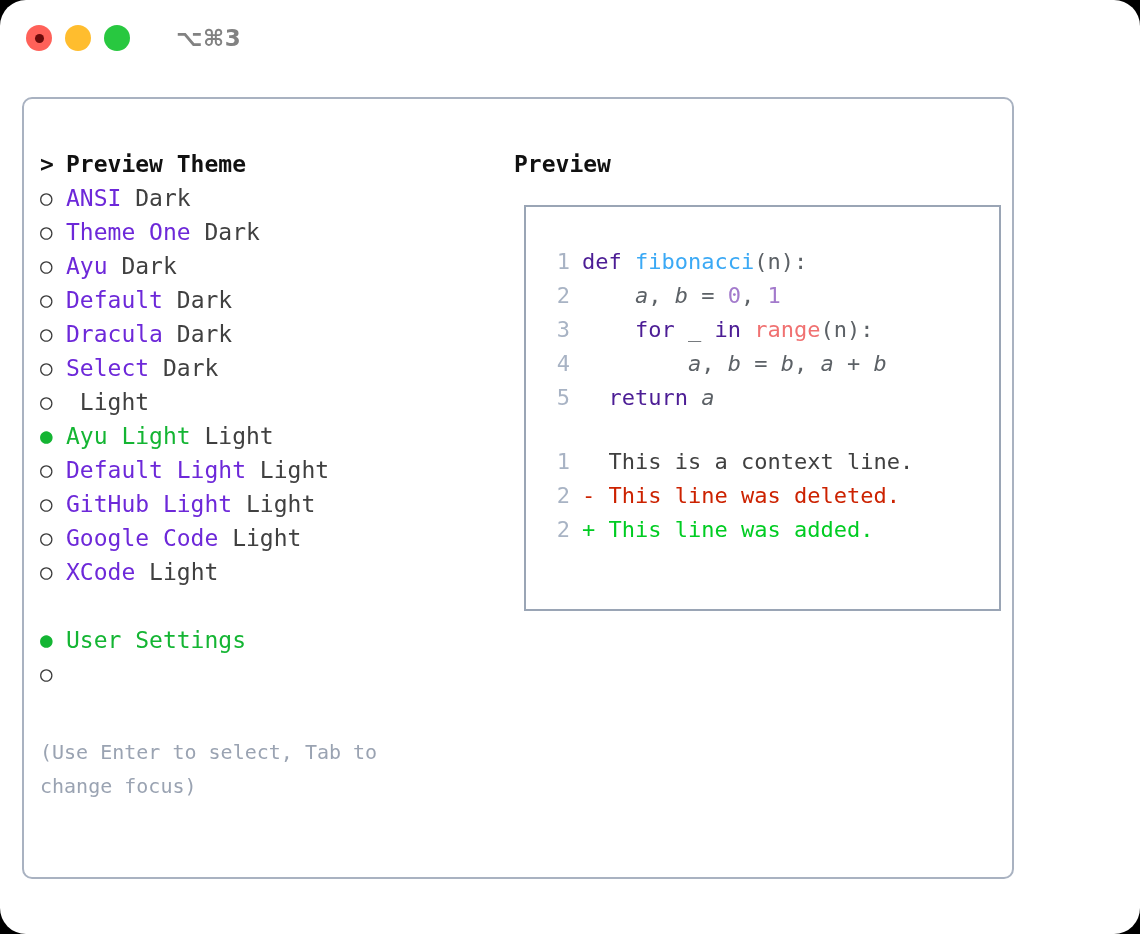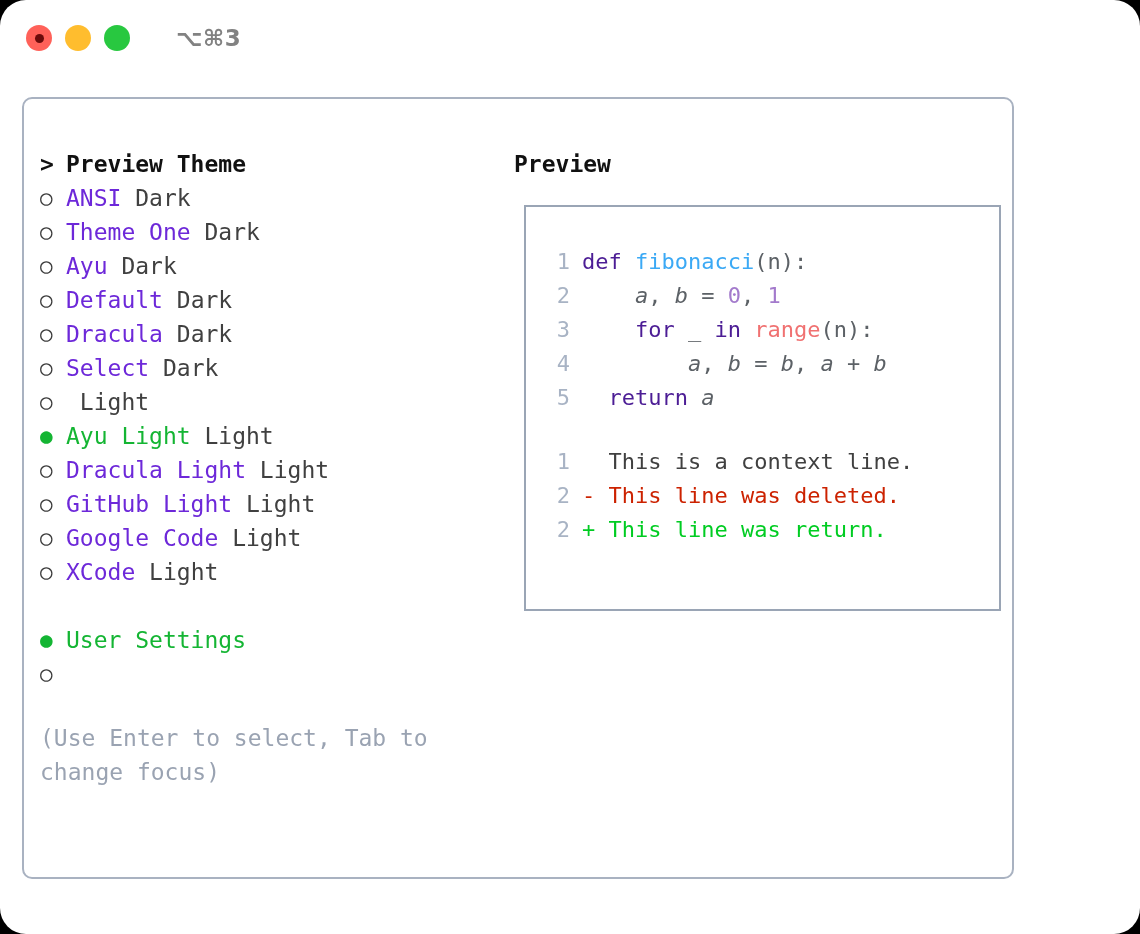--- a/index.html
+++ b/index.html
@@ -104,23 +104,23 @@
     line-height: 34px;
   }
   .opt-row.selected .bullet { color: #14b533; }
   .opt-label { color: #6d28d9; }
   .opt-row.selected .opt-label { color: #14b533; }
   .opt-tag { color: #404040; }
 
   .spacer-row { height: 34px; }
 
   .hint {
-    margin-top: 30px;
-    font-family: "DejaVu Sans Mono", monospace;
-    font-size: 23px;
+    margin-top: 44px;
+    font-family: "DejaVu Sans Mono", monospace;
+    font-size: 20px;
     line-height: 34px;
     color: #9aa3b2;
     width: 420px;
   }
 
   
   .preview-title {
     font-family: "DejaVu Sans Mono", monospace;
     font-size: 23px;
     font-weight: 700;
@@ -194,21 +194,21 @@
 
         <div id="theme-list">
             <div class="opt-row"><span class="bullet">○</span><span class="opt-label">ANSI</span><span class="opt-tag"> Dark</span></div>
             <div class="opt-row"><span class="bullet">○</span><span class="opt-label">Theme One</span><span class="opt-tag"> Dark</span></div>
             <div class="opt-row"><span class="bullet">○</span><span class="opt-label">Ayu</span><span class="opt-tag"> Dark</span></div>
             <div class="opt-row"><span class="bullet">○</span><span class="opt-label">Default</span><span class="opt-tag"> Dark</span></div>
             <div class="opt-row"><span class="bullet">○</span><span class="opt-label">Dracula</span><span class="opt-tag"> Dark</span></div>
             <div class="opt-row"><span class="bullet">○</span><span class="opt-label">Select</span><span class="opt-tag"> Dark</span></div>
             <div class="opt-row"><span class="bullet">○</span><span class="opt-tag"> Light</span></div>
             <div class="opt-row selected"><span class="bullet">●</span><span class="opt-label">Ayu Light</span><span class="opt-tag"> Light</span></div>
-            <div class="opt-row"><span class="bullet">○</span><span class="opt-label">Dracula Light</span><span class="opt-tag"> Light</span></div>
+            <div class="opt-row"><span class="bullet">○</span><span class="opt-label">Default Light</span><span class="opt-tag"> Light</span></div>
             <div class="opt-row"><span class="bullet">○</span><span class="opt-label">GitHub Light</span><span class="opt-tag"> Light</span></div>
             <div class="opt-row"><span class="bullet">○</span><span class="opt-label">Google Code</span><span class="opt-tag"> Light</span></div>
             <div class="opt-row"><span class="bullet">○</span><span class="opt-label">XCode</span><span class="opt-tag"> Light</span></div>
           </div>
 
         <div class="spacer-row"></div>
 
 
         <div id="apply-list">
             <div class="opt-row selected"><span class="bullet">●</span><span class="opt-label">User Settings</span></div>
@@ -226,20 +226,20 @@
               <div class="code-line"><span class="lineno">1</span><span><span class="tok-kw">def</span><span class="tok-plain"> </span><span class="tok-fn">fibonacci</span><span class="tok-plain">(n):</span></span></div>
               <div class="code-line"><span class="lineno">2</span><span><span class="tok-plain">    </span><span class="tok-var">a</span><span class="tok-plain">, </span><span class="tok-var">b</span><span class="tok-plain"> = </span><span class="tok-num">0</span><span class="tok-plain">, </span><span class="tok-num">1</span></span></div>
               <div class="code-line"><span class="lineno">3</span><span><span class="tok-plain">    </span><span class="tok-kw">for</span><span class="tok-plain"> _ </span><span class="tok-kw">in</span><span class="tok-plain"> </span><span class="tok-call">range</span><span class="tok-plain">(n):</span></span></div>
               <div class="code-line"><span class="lineno">4</span><span><span class="tok-plain">        </span><span class="tok-var">a</span><span class="tok-plain">, </span><span class="tok-var">b</span><span class="tok-plain"> = </span><span class="tok-var">b</span><span class="tok-plain">, </span><span class="tok-var">a</span><span class="tok-plain"> + </span><span class="tok-var">b</span></span></div>
               <div class="code-line"><span class="lineno">5</span><span><span class="tok-plain">  </span><span class="tok-kw">return</span><span class="tok-plain"> </span><span class="tok-var">a</span></span></div>
             </div>
           <div class="code-gap"></div>
           <div id="diff-block">
               <div class="code-line"><span class="lineno">1</span><span class="diff-ctx">  </span><span class="diff-ctx">This is a context line.</span></div>
               <div class="code-line"><span class="lineno">2</span><span class="diff-del">- </span><span class="diff-del">This line was deleted.</span></div>
-              <div class="code-line"><span class="lineno">2</span><span class="diff-add">+ </span><span class="diff-add">This line was return.</span></div>
+              <div class="code-line"><span class="lineno">2</span><span class="diff-add">+ </span><span class="diff-add">This line was added.</span></div>
             </div>
         </div>
       </div>
 
     </div>
   </div>
 </div>
 
 </body></html>

